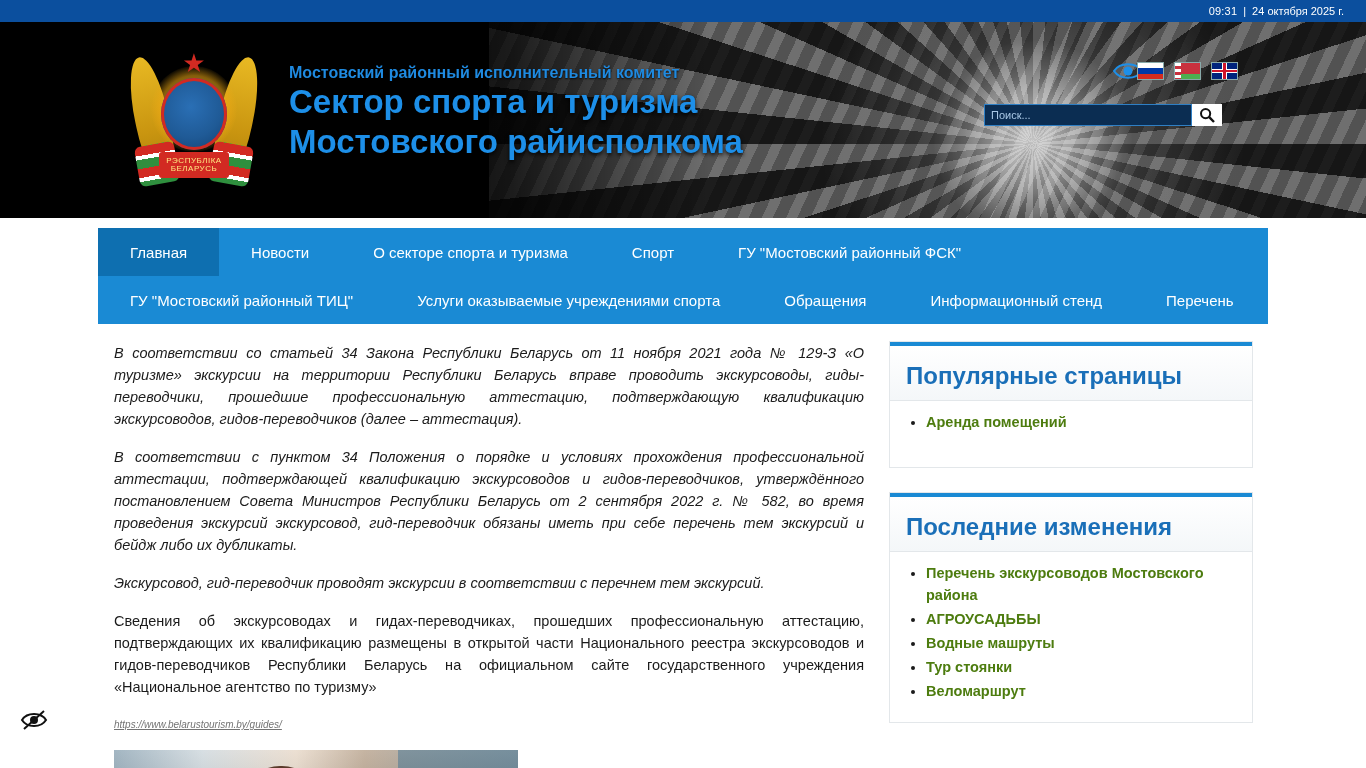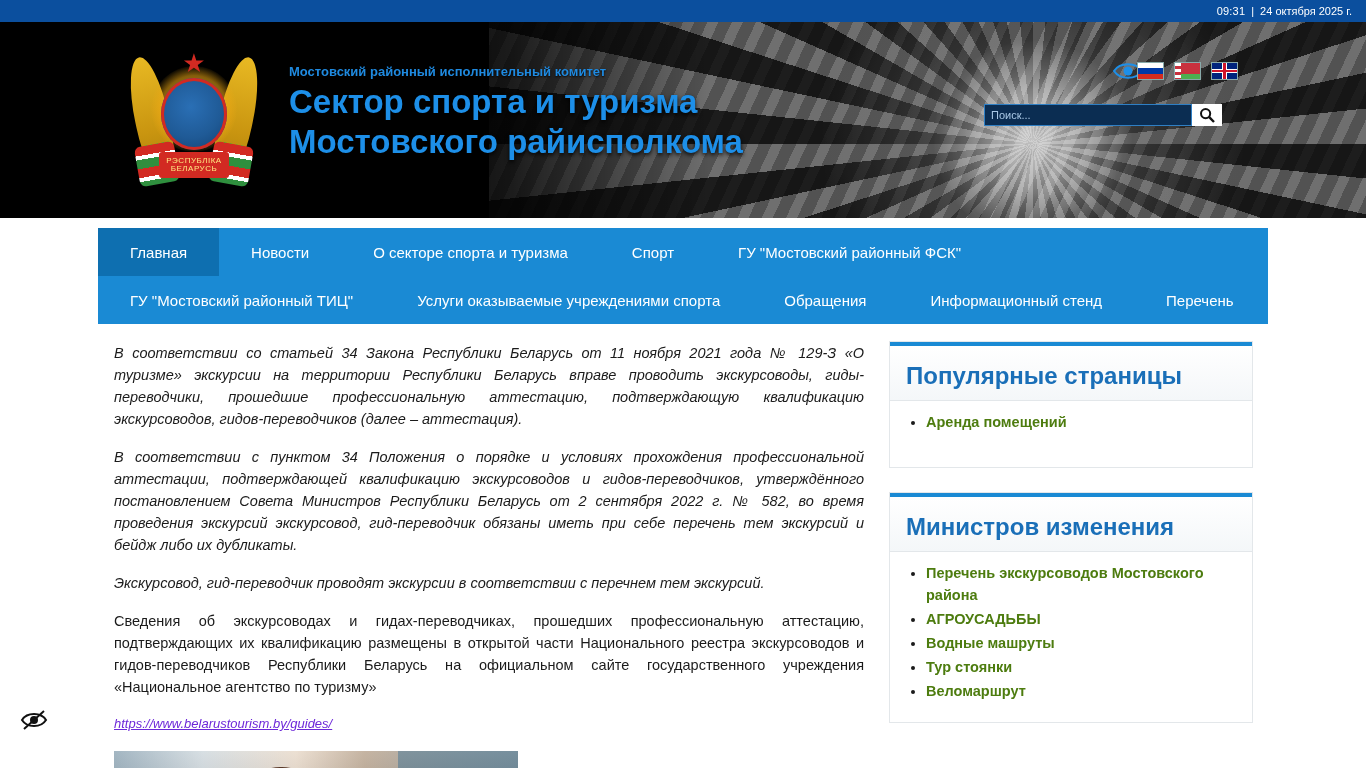--- a/index.html
+++ b/index.html
@@ -18,21 +18,21 @@
   }
 
   
   .topbar {
     position: absolute; top: 0; left: 0;
     width: 1366px; height: 22px;
     background: #0b4f9e;
     color: #ffffff;
     font-size: 11px;
     display: flex; align-items: center; justify-content: flex-end;
-    padding-right: 14px;
+    padding-right: 22px;
   }
   .topbar .clock { letter-spacing: .2px; }
   .topbar .sep { margin: 0 6px; }
 
   
   .header {
     position: absolute; top: 22px; left: 0;
     width: 1366px; height: 196px;
     background: #000000;
     overflow: hidden;
@@ -93,21 +93,21 @@
   .emblem .band {
     position: absolute; left: 26px; bottom: 16px; width: 70px; height: 26px;
     background: #d22a22; border-radius: 3px;
     color: #ffe680; font-size: 8px; letter-spacing: .5px;
     display: flex; align-items: center; justify-content: center;
     text-align: center; line-height: 8px;
   }
 
   .site-sub {
     position: absolute; left: 289px; top: 42px;
-    color: #1f8ae0; font-size: 13px; font-weight: bold;
+    color: #1f8ae0; font-size: 16px; font-weight: bold;
     text-shadow: 0 1px 2px rgba(0,0,0,.9);
   }
   .site-title {
     position: absolute; left: 289px; top: 60px;
     color: #1d8fe8; font-size: 33px; font-weight: bold; line-height: 40px;
     text-shadow: 0 2px 4px rgba(0,0,0,.95);
   }
 
   .eye-icon {
     position: absolute; right: 222px; top: 36px;
@@ -180,21 +180,21 @@
     position: absolute; left: 16px; top: 0; width: 750px;
     color: #1b1b1b;
   }
   .article p {
     margin: 0 0 16px 0;
     font-size: 14.5px; line-height: 22px;
     font-style: italic; text-align: justify;
   }
   .article p.plain { font-style: normal; }
   .article a.link {
-    color: #6d28d9; font-size: 13px; font-style: italic;
+    color: #737373; font-size: 10px; font-style: italic;
     text-decoration: underline; display: inline-block; margin-bottom: 14px;
   }
   .photo {
     width: 404px; height: 120px; margin-top: 6px;
     background:
       linear-gradient(180deg, rgba(255,255,255,.18), rgba(0,0,0,.22)),
       linear-gradient(90deg, #8fa6b5 0%, #cfd8dd 22%, #e8d9c9 45%, #b9a48e 62%, #7e8c93 100%);
     position: relative; overflow: hidden;
   }
   .photo::before {
@@ -321,21 +321,21 @@
         <div class="panel-body">
           <ul>
             <li>
               <a href="#">Аренда помещений</a>
             </li>
           </ul>
         </div>
       </section>
 
       <section class="panel recent">
-        <div class="panel-title">Министров изменения</div>
+        <div class="panel-title">Последние изменения</div>
         <div class="panel-body">
           <ul>
             <li><a href="#">Перечень экскурсоводов Мостовского района</a></li>
             <li><a href="#">АГРОУСАДЬБЫ</a></li>
             <li><a href="#">Водные машруты</a></li>
             <li><a href="#">Тур стоянки</a></li>
             <li><a href="#">Веломаршрут</a></li>
           </ul>
         </div>
       </section>

